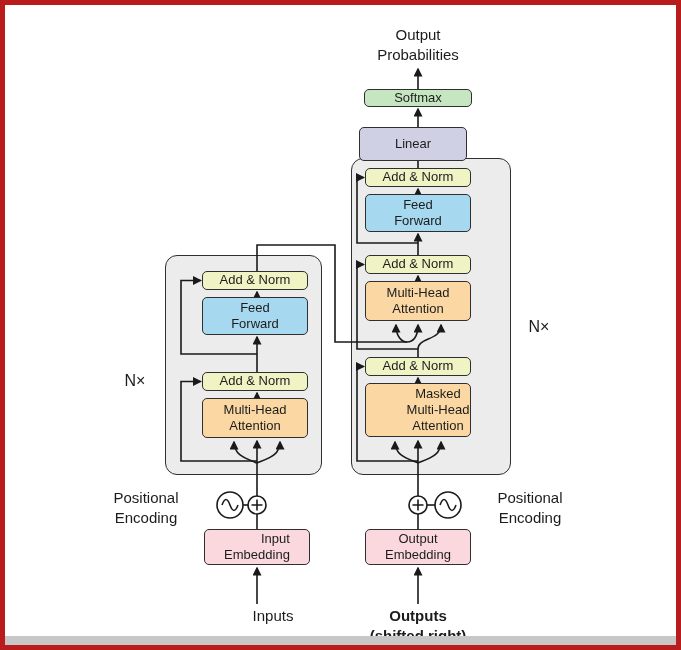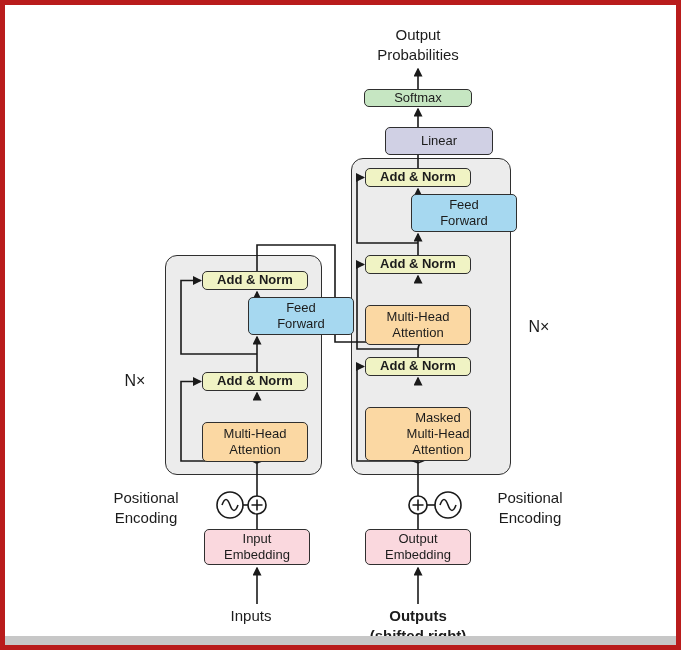--- a/index.html
+++ b/index.html
@@ -5,23 +5,23 @@
   * { margin:0; padding:0; box-sizing:border-box; }
   html,body { background:#ffffff; font-family:"Liberation Sans", sans-serif; }
   .frame { position:relative; width:681px; height:650px; background:#fff;
            border:5px solid #b91c1c; overflow:hidden; }
   .layer { position:absolute; left:0; top:0; z-index:2; }
   .block { position:absolute; z-index:1; background:var(--c-block-bg,#ececec);
            border:1.5px solid #2f2f2f; border-radius:12px; }
   .box { position:absolute; z-index:3; display:flex; align-items:center; justify-content:center;
          text-align:center; white-space:pre-line; font-size:13px; line-height:1.24;
          color:#1c1c1c; border:1.2px solid #2f2f2f; border-radius:5px; }
-  .an   { background:var(--c-add-norm,#f0f3c4);font-weight:bold; }
-  .ff   { background:var(--c-feed-forward,#a6d8f0);margin-left:46px; }
-  .attn { background:var(--c-attention,#fbd8a3);margin-top:24px; }
+  .an   { background:var(--c-add-norm,#f0f3c4); }
+  .ff   { background:var(--c-feed-forward,#a6d8f0); }
+  .attn { background:var(--c-attention,#fbd8a3); }
   .sm   { background:var(--c-softmax,#c6e6c2); }
   .lin  { background:var(--c-linear,#d0d0e4); }
   .emb  { background:var(--c-embedding,#fad8de); }
   .lbl { position:absolute; z-index:3; text-align:center; white-space:pre-line;
          font-size:15px; line-height:1.3; color:#1c1c1c; }
   .nx { font-size:16px; }
   .bottom-bar { position:absolute; left:0; right:0; bottom:0; height:9px;
                 background:#c7c7c7; z-index:5; }
 </style>
 </head>
@@ -92,21 +92,21 @@
       <g>
         <circle cx="443" cy="500" r="13" fill="#ffffff"></circle>
         <path d="M435 500 Q439 489 443 500 Q447 511 451 500" fill="none"></path>
       </g>
     </g>
   </svg>
 
   <div class="lbl" style="left:348px; top:20px; width:130px;">Output
 Probabilities</div>
   <div class="box sm" style="left:359px; top:84px; width:108px; height:18px;">Softmax</div>
-  <div class="box lin" style="left:380px; top:122px; width:108px; height:28px;">Linear</div>
+  <div class="box lin" style="left:354px; top:122px; width:108px; height:34px;">Linear</div>
 
   <div class="box an" style="left:360px; top:163px; width:106px; height:19px;">Add &amp; Norm</div>
   <div class="box ff" style="left:360px; top:189px; width:106px; height:38px;">Feed
 Forward</div>
   <div class="box an" style="left:360px; top:250px; width:106px; height:19px;">Add &amp; Norm</div>
   <div class="box attn" style="left:360px; top:276px; width:106px; height:40px;">Multi-Head
 Attention</div>
   <div class="box an" style="left:360px; top:352px; width:106px; height:19px;">Add &amp; Norm</div>
   <div class="box attn" style="left:360px; top:378px; width:106px; height:54px;padding-left:40px;">Masked
 Multi-Head
@@ -120,23 +120,23 @@
 Attention</div>
 
   <div class="lbl nx" style="left:108px; top:366px; width:44px;">N×</div>
   <div class="lbl nx" style="left:512px; top:312px; width:44px;">N×</div>
 
   <div class="lbl" style="left:94px; top:483px; width:94px;">Positional
 Encoding</div>
   <div class="lbl" style="left:478px; top:483px; width:94px;">Positional
 Encoding</div>
 
-  <div class="box emb" style="left:199px; top:524px; width:106px; height:36px;">Input
+  <div class="box emb" style="left:199px; top:524px; width:106px; height:36px;text-align:right;">Input
 Embedding</div>
   <div class="box emb" style="left:360px; top:524px; width:106px; height:36px;">Output
 Embedding</div>
 
-  <div class="lbl" style="left:196px; top:601px; width:100px;">Inputs</div>
+  <div class="lbl" style="left:218px; top:601px; width:100px;">Inputs</div>
   <div class="lbl" style="left:333px; top:601px; width:160px;font-weight:bold;">Outputs
 (shifted right)</div>
 
   <div class="bottom-bar"></div>
 </div>
 
 </body></html>

